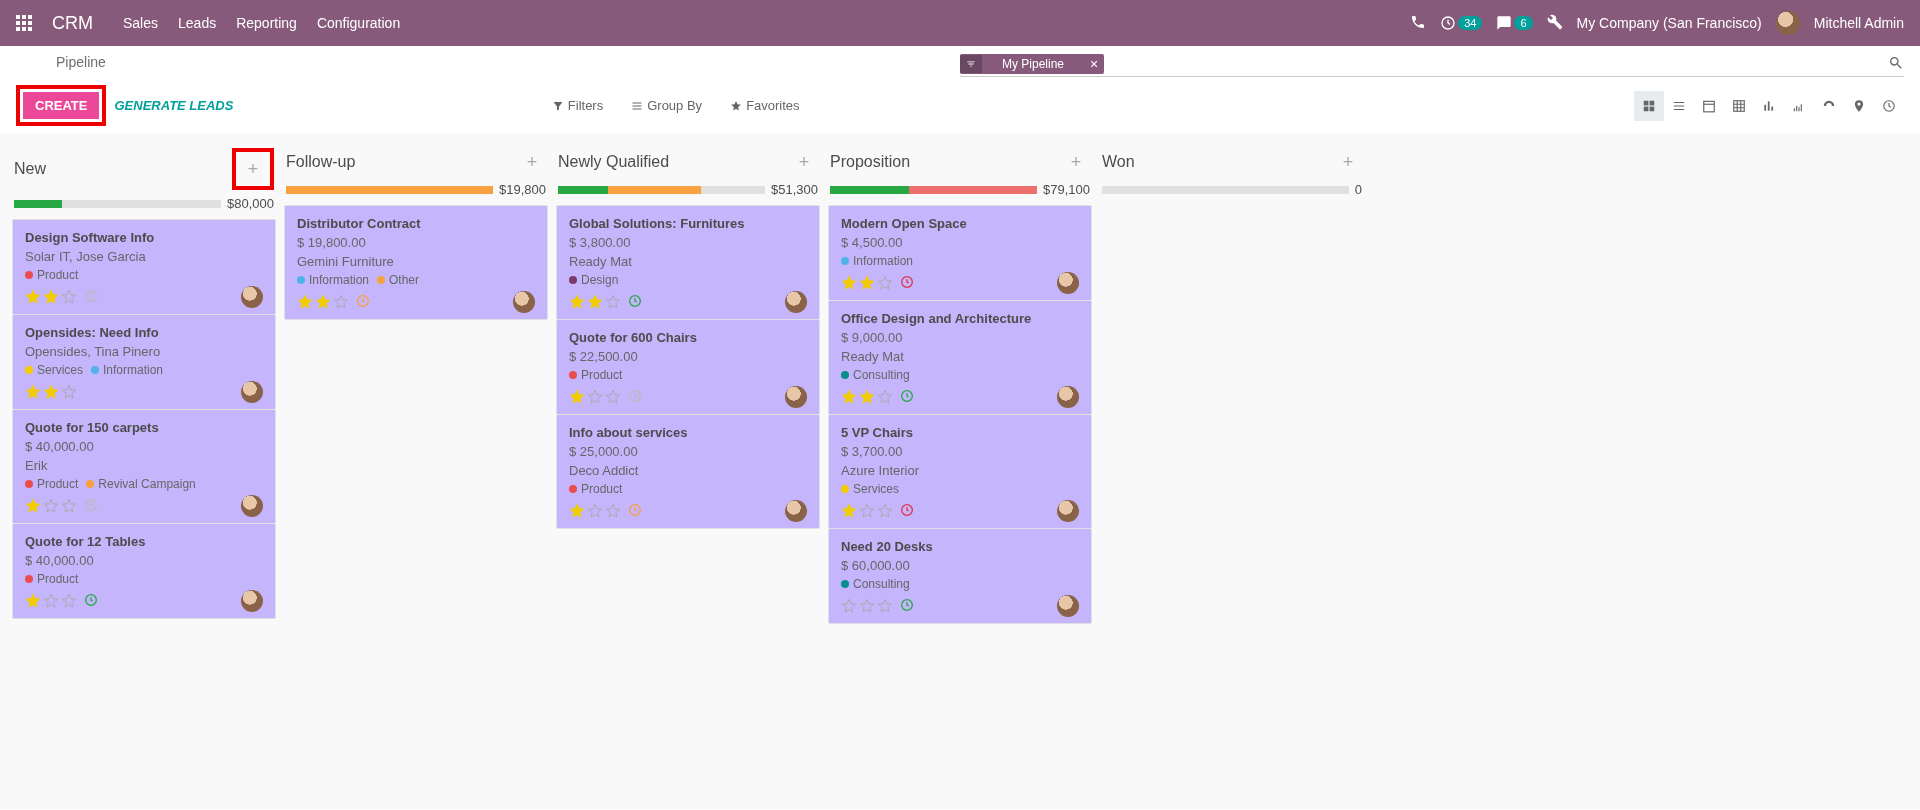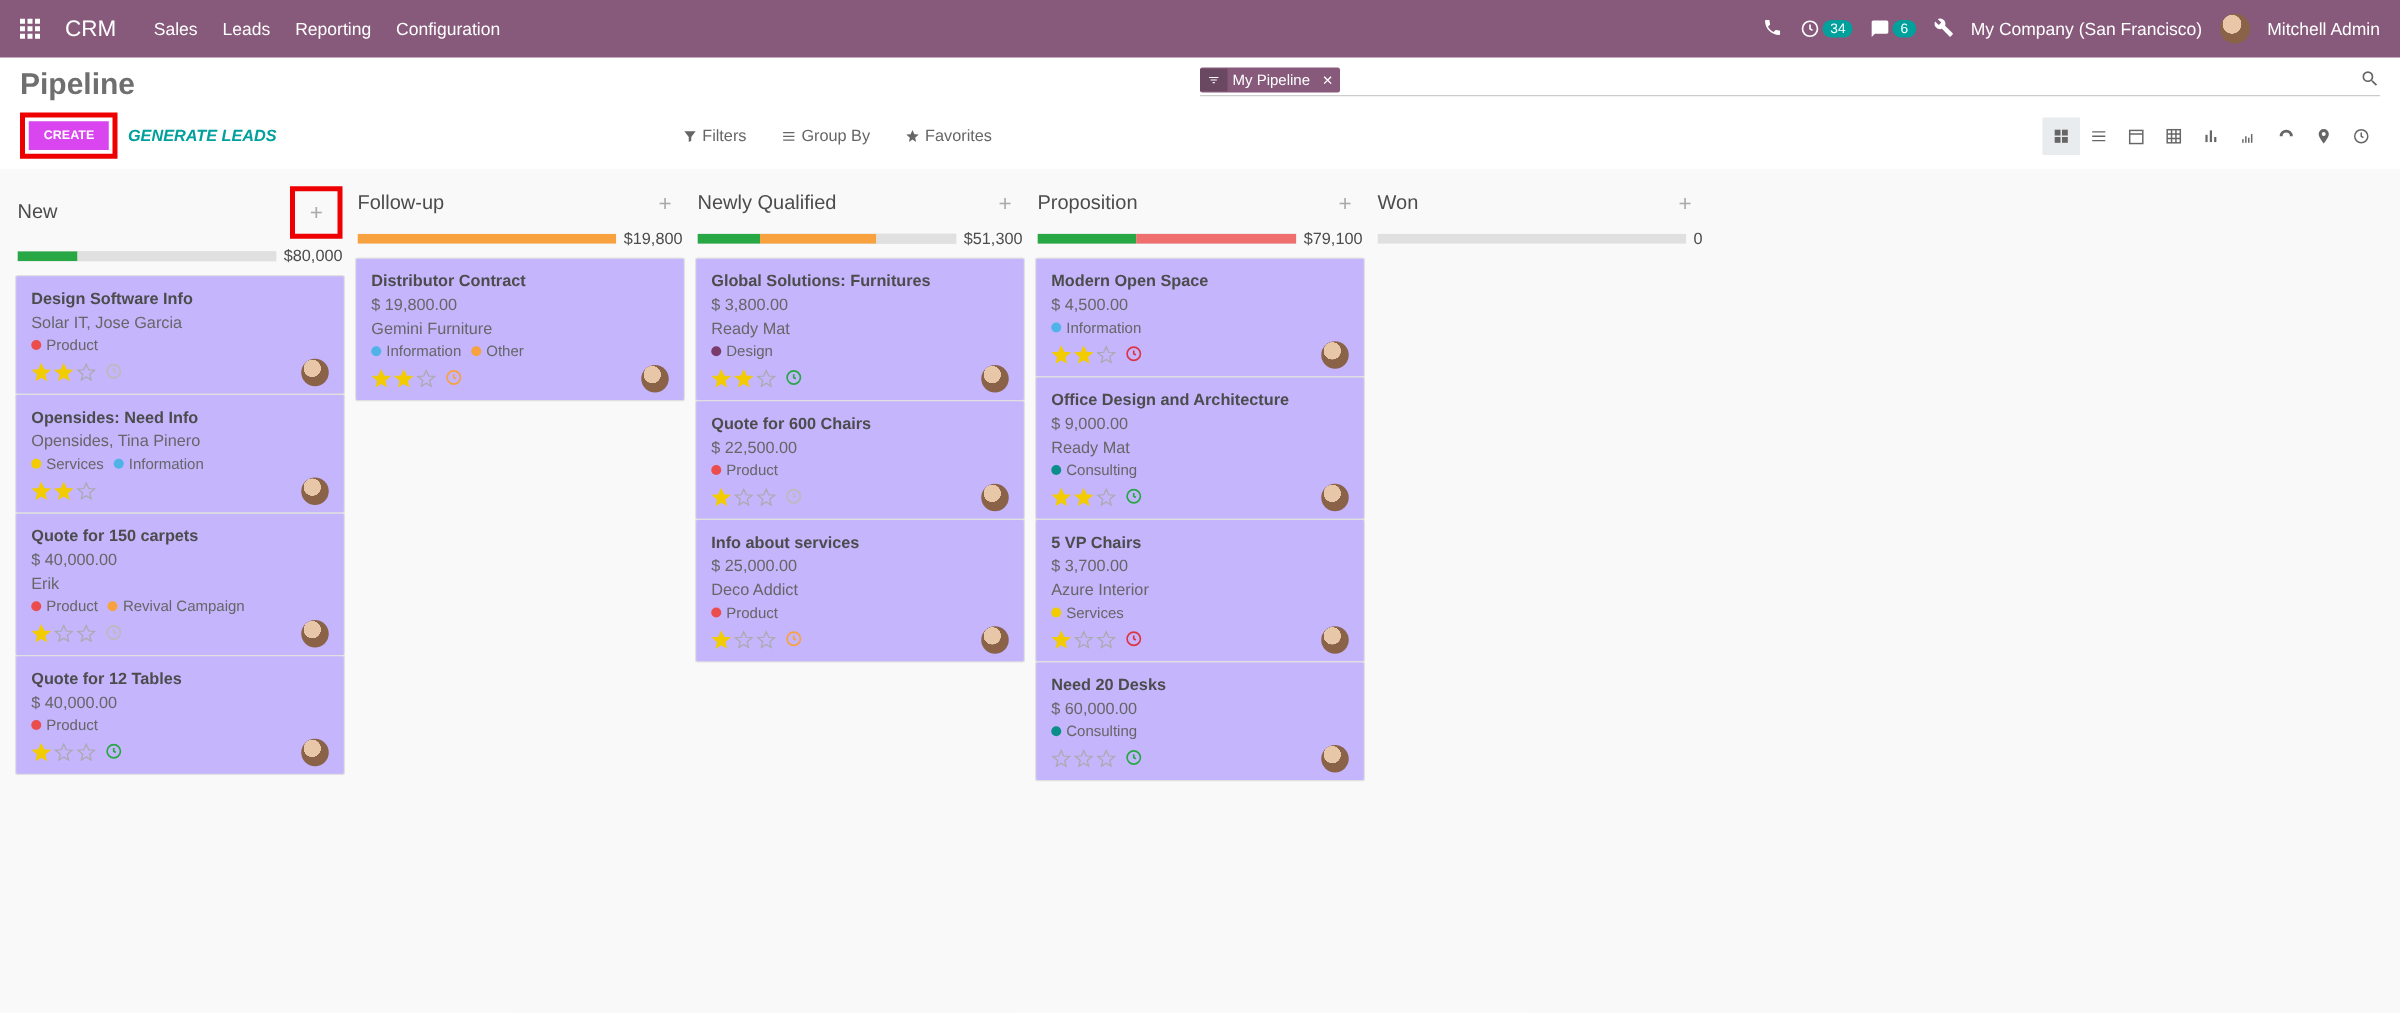--- a/index.html
+++ b/index.html
@@ -15,30 +15,30 @@
 .nav-right { margin-left: auto; display: flex; align-items: center; gap: 14px; }
 .icon-small { width: 16px; height: 16px; fill: #fff; }
 .badge-wrap { position: relative; display: flex; align-items:center; cursor:pointer; }
 .badge { background: #00A09D; color: #fff; border-radius: 9px; font-size: 11px; padding: 1px 6px; margin-left: 2px; }
 .company { font-size: 14px; }
 .avatar-sm { width: 24px; height: 24px; border-radius: 50%; background: radial-gradient(circle at 40% 35%, #e8c7a8 35%, #8a6248 36%); display:inline-block; }
 
 
 .control-panel { padding: 8px 16px 0; }
 .cp-top { display: flex; align-items: flex-start; }
-.breadcrumb { font-size: 24px; color: #6f6f6f; font-weight: 700; }
+.breadcrumb { font-size: 14px; color: #6f6f6f; font-weight: 400; margin-left: 40px; }
 .search-area { margin-left: auto; flex: 0 0 50%; display: flex; align-items: center; border-bottom: 1px solid #ccc; padding-bottom: 2px;}
 .facet { background: #875A7B; color: #fff; display: inline-flex; align-items: center; font-size: 12px; border-radius: 2px; overflow:hidden; }
 .facet .ficon { background: #6b4862; padding: 4px 6px; display:flex; align-items:center;}
-.facet .flabel { padding: 3px 4px; }
+.facet .flabel { padding: 3px 20px; }
 .facet .fx { padding: 0 6px; cursor:pointer; font-size:14px;}
 .search-input { border: none; outline: none; font-size: 14px; padding: 2px 6px; flex:1; color:#888;}
 .search-btn { margin-left: auto; cursor:pointer; }
 .cp-bottom { display: flex; align-items: center; margin-top: 8px; padding-bottom:8px;}
-.btn-create { background: #d946ef; color: #fff; border: none; padding: 6px 12px; font-size: 10px; font-weight:600; cursor: pointer; }
+.btn-create { background: #ec4899; color: #fff; border: none; padding: 6px 12px; font-size: 13px; font-weight:600; cursor: pointer; }
 .red-box { border: 4px solid #ef0000; padding: 3px; display:inline-block;}
 .btn-genleads { color: #00A09D; font-weight:600; margin-left: 8px; cursor:pointer; font-size:13px;font-style:italic;}
 .search-opts { margin-left:auto; display:flex; gap:28px; align-items:center; position:relative; left:-258px;text-align:right;}
 .search-opt { color:#666; cursor:pointer; display:flex; align-items:center; gap:4px; font-size:13px;}
 .view-switch { display:flex; gap:0; margin-left:auto;}
 .view-btn { width:30px; height:30px; display:flex; align-items:center; justify-content:center; cursor:pointer; color:#666;}
 .view-btn.active { background:#e9ecef;}
 
 
 .kanban { display:flex; background:#f9f9f9; padding:10px 8px; gap:0; overflow-x:auto; min-height:calc(100vh - 135px);}

